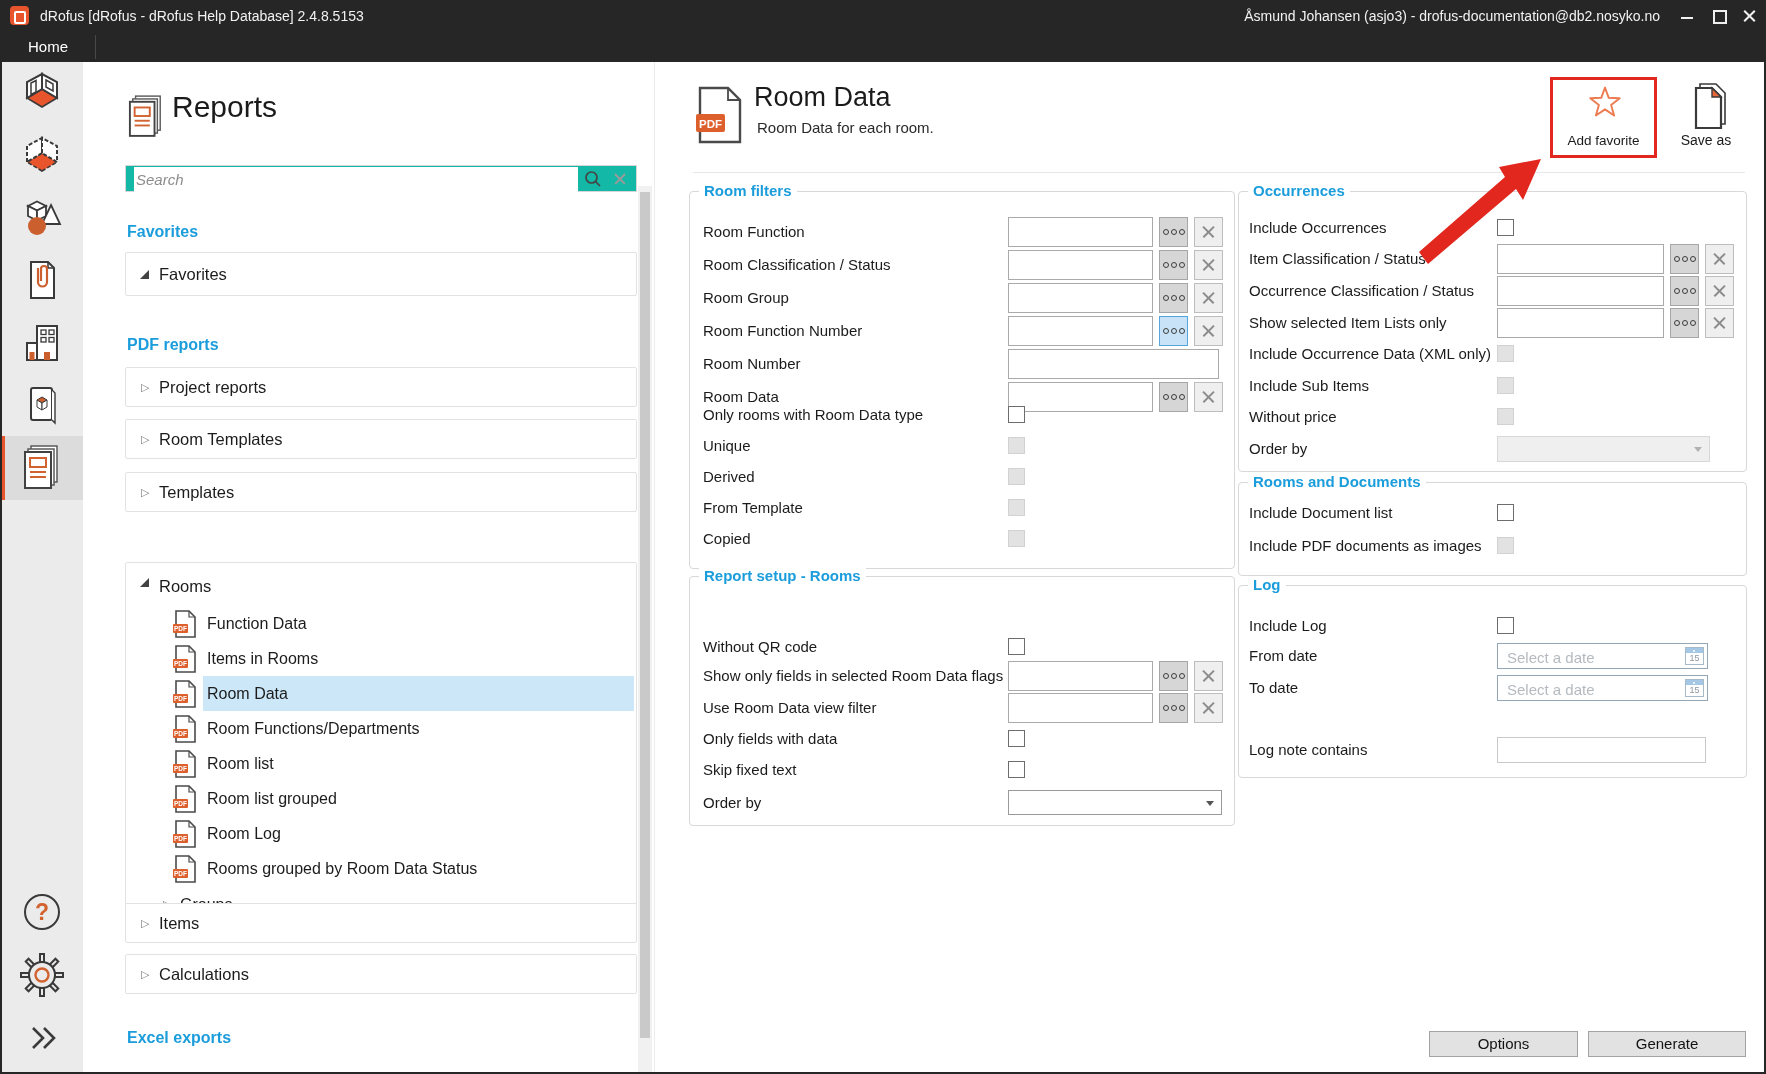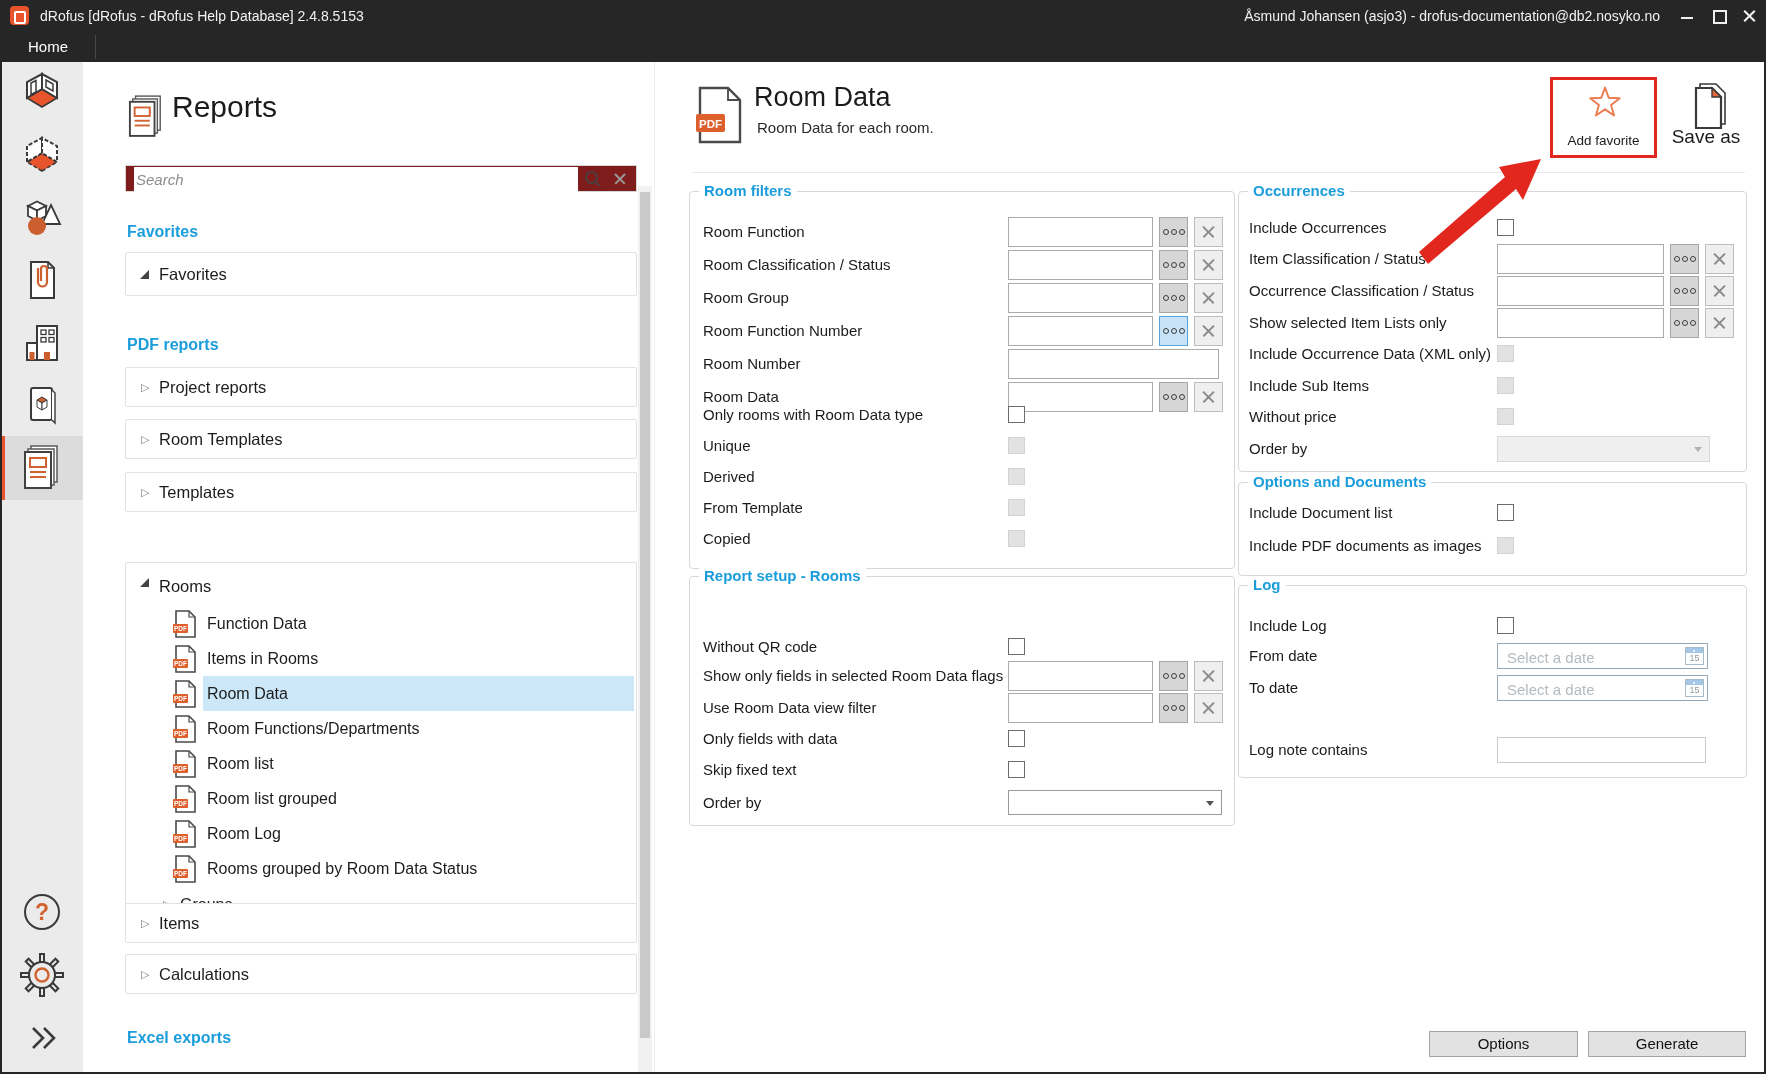--- a/index.html
+++ b/index.html
@@ -23,21 +23,21 @@
   .tabhome{position:absolute;left:12px;top:0;padding:0 16px;line-height:30px;font-size:15px;color:#fff;}
   .tabsep{position:absolute;left:95px;top:3px;width:1px;height:24px;background:#484848;}
   
   .rail{position:absolute;left:0;top:62px;width:83px;height:1012px;background:#ebebeb;}
   .railitem{position:absolute;left:0;width:83px;height:48px;display:flex;align-items:center;justify-content:center;}
   .selblock{position:absolute;left:0;top:374px;width:83px;height:64px;background:#dcdcdc;}
   .selbar{position:absolute;left:0;top:374px;width:5px;height:64px;background:#e8542c;}
   
   .panel{position:absolute;left:83px;top:62px;width:570px;height:1012px;background:#fff;}
   .rp-title{position:absolute;left:89px;top:28px;font-size:30px;color:#1b1b1b;}
-  .searchbox{position:absolute;left:42px;top:103px;width:512px;height:27px;border:1px solid #d6d6d6;box-sizing:border-box;background:#7f1d1d;}
+  .searchbox{position:absolute;left:42px;top:103px;width:512px;height:27px;border:1px solid #d6d6d6;box-sizing:border-box;background:#14b8a6;}
   .searchbox input{position:absolute;left:8px;top:1px;width:440px;height:23px;border:0;outline:0;font-family:"Liberation Sans",sans-serif;font-size:15px;font-style:italic;color:#555;}
   .searchbox input::placeholder{color:#8d8d8d;font-style:italic;}
   .sicon{position:absolute;right:34px;top:4px;}
   .sclear{position:absolute;right:8px;top:5px;width:16px;height:16px;}
   .sclear::before,.sclear::after{content:"";position:absolute;left:1px;top:7px;width:14px;height:1.6px;background:#9a9a9a;}
   .sclear::before{transform:rotate(45deg)}.sclear::after{transform:rotate(-45deg)}
   .bluehead{position:absolute;left:44px;font-size:16px;font-weight:bold;color:#1b9ddc;}
   .grp{position:absolute;left:42px;width:512px;height:40px;border:1px solid #e2e2e2;border-radius:2px;background:#fff;box-sizing:border-box;}
   .grp .glbl{position:absolute;left:33px;top:0;line-height:38px;font-size:16.5px;color:#1c1c1c;white-space:nowrap;}
   .tri-col{position:absolute;left:15px;top:13px;font-size:11px;color:#767676;}
@@ -50,21 +50,21 @@
   .scrolltrack{position:absolute;left:555px;top:124px;width:14px;height:888px;background:#f1f1f1;}
   .scrollthumb{position:absolute;left:2px;top:6px;width:10px;height:846px;background:#c9c9c9;}
   .vsep{position:absolute;left:654px;top:62px;width:1px;height:1012px;background:#ececec;}
   
   .hdr-title{position:absolute;left:754px;top:82px;font-size:27px;color:#1b1b1b;}
   .hdr-sub{position:absolute;left:757px;top:119px;font-size:15px;color:#2a2a2a;}
   .hdivider{position:absolute;left:693px;top:172px;width:1052px;height:1px;background:#e7e7e7;}
   .addfav{position:absolute;left:1550px;top:77px;width:107px;height:81px;border:3px solid #e2281e;box-sizing:border-box;background:#fff;}
   .addfav .albl{position:absolute;left:0;right:0;bottom:7px;text-align:center;font-size:13.5px;color:#1b1b1b;}
   .saveas{position:absolute;left:1664px;top:80px;width:84px;height:72px;text-align:center;}
-  .saveas .albl{position:absolute;left:0;right:0;bottom:4px;text-align:center;font-size:19px;color:#1b1b1b;}
+  .saveas .albl{position:absolute;left:0;right:0;bottom:4px;text-align:center;font-size:14px;color:#1b1b1b;}
   
   .fs{position:absolute;border:1px solid #d8d8d8;border-radius:4px;background:#fff;}
   .fs .legend{position:absolute;left:9px;top:-10px;background:#fff;padding:0 5px;font-size:15px;font-weight:bold;color:#1b9ddc;white-space:nowrap;}
   .fr{position:absolute;left:0;right:0;}
   .lbl{position:absolute;left:13px;font-size:15px;color:#1b1b1b;white-space:nowrap;}
   .fs-r .lbl{left:10px;}
   .lh30{top:0;line-height:30px;}
   .lh18{top:0;line-height:18px;}
   .ctl{position:absolute;top:0;display:flex;gap:6px;}
   .inp{display:inline-block;height:28px;background:#fff;border:1px solid #aaaaaa;box-sizing:content-box;}
@@ -575,21 +575,21 @@
     </div>
     <div class="fr" style="top:244px;height:26px">
       <span class="lbl" style="line-height:26px">Order by</span>
       <span class="dd dis" style="left:258px;width:213px;height:26px">
           <span class="caret"></span>
         </span>
     </div>
   </div>
 
   <div class="fs fs-r" style="left:1238px;top:482px;width:507px;height:92px">
-    <span class="legend">Options and Documents</span>
+    <span class="legend">Rooms and Documents</span>
     <div class="fr" style="top:21px;height:18px">
       <span class="lbl lh18">Include Document list</span>
       <span class="cb" style="left:258px"></span>
     </div>
     <div class="fr" style="top:54px;height:18px">
       <span class="lbl lh18">Include PDF documents as images</span>
       <span class="cb dis" style="left:258px"></span>
     </div>
   </div>
 

